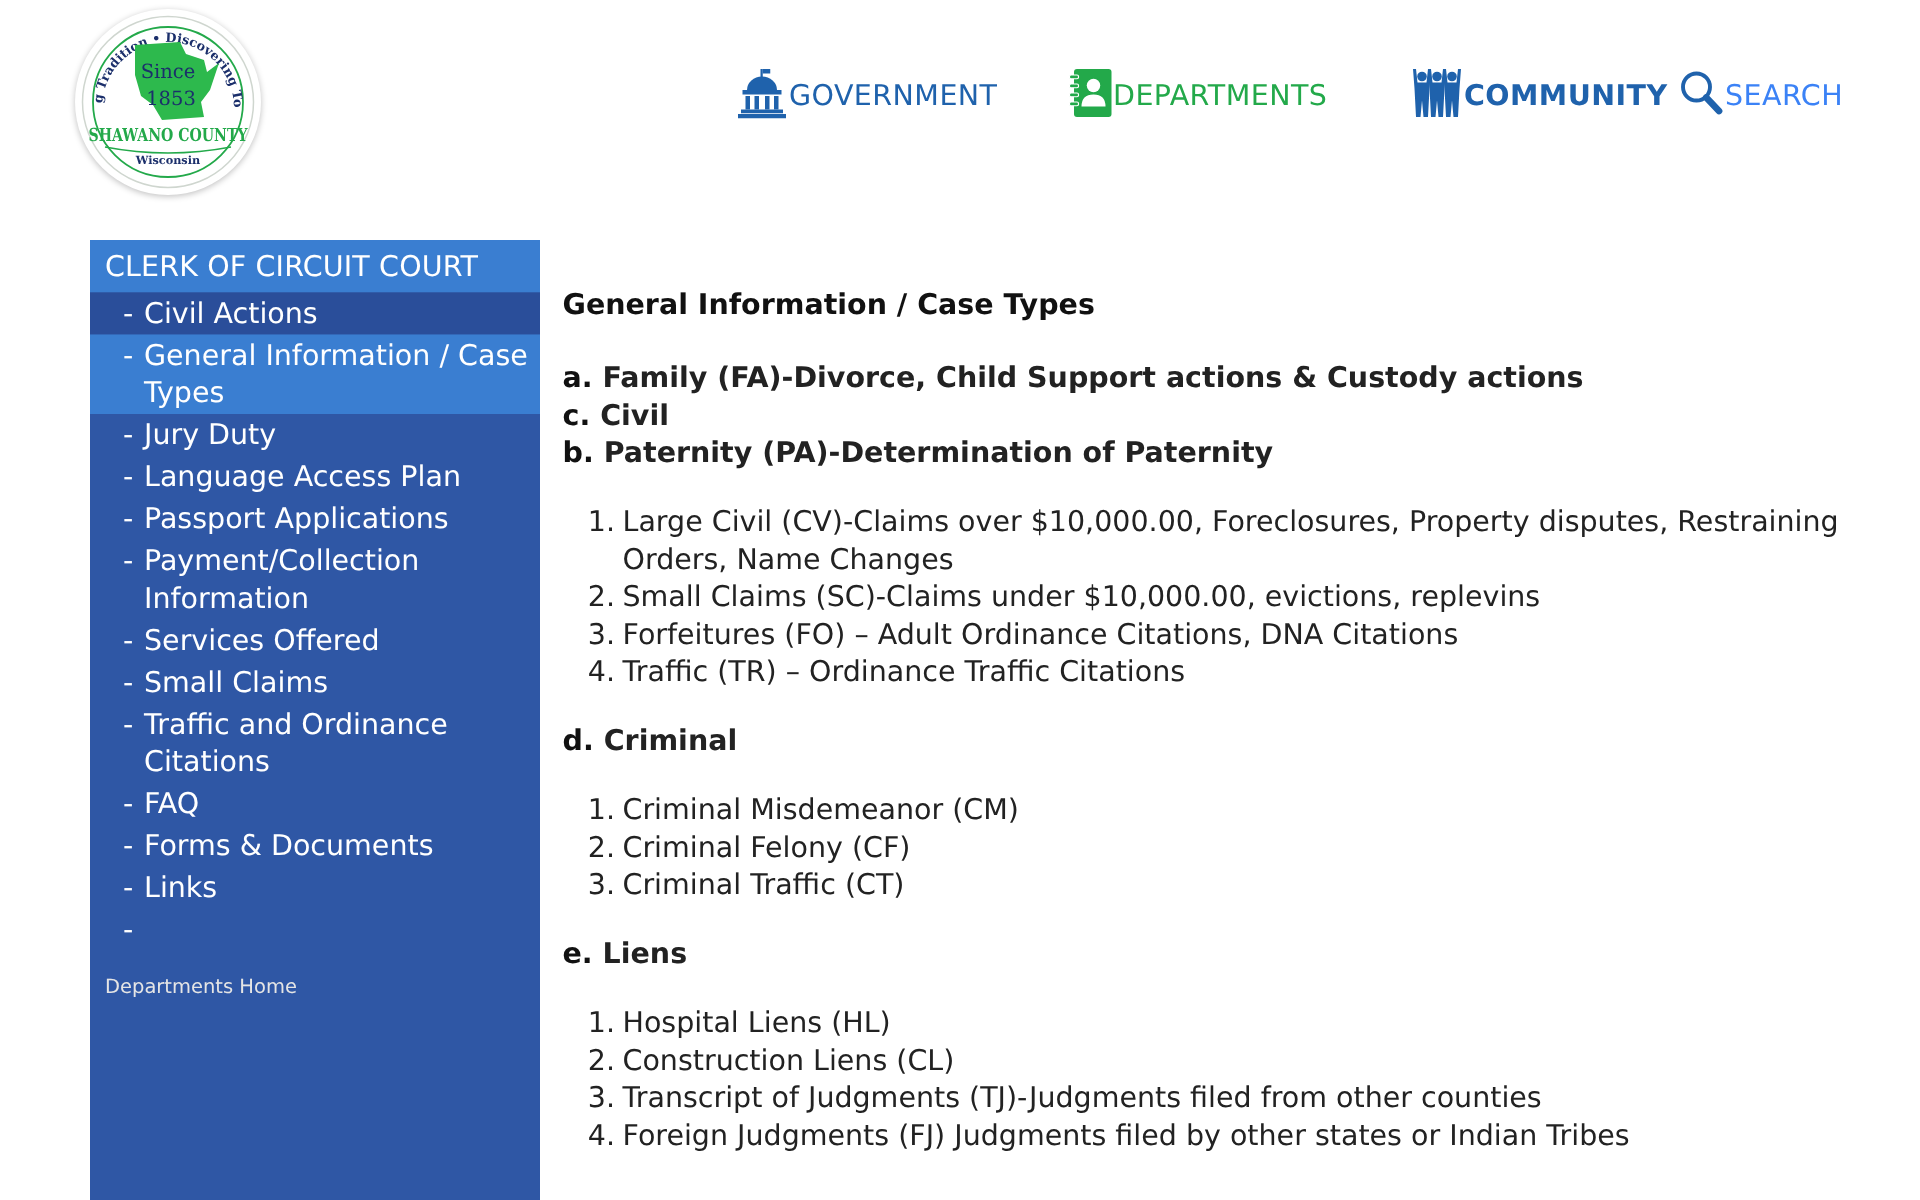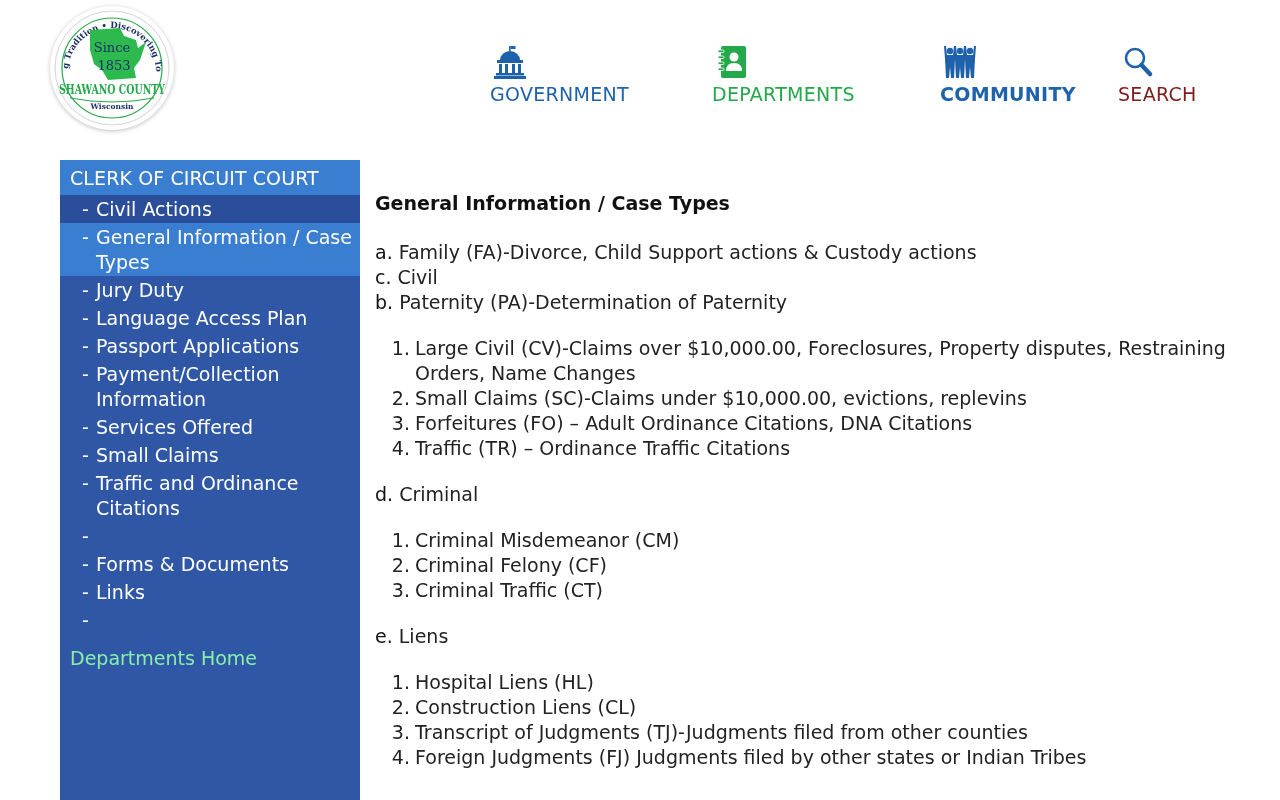--- a/index.html
+++ b/index.html
@@ -6,47 +6,47 @@
   html, body { width: 1280px; height: 800px; overflow: hidden; background: #ffffff; }
   body { font-family: "DejaVu Sans", "Liberation Sans", sans-serif; color: #1a1a1a; position: relative; }
 
   
   .header { position: absolute; left: 0; top: 0; width: 1280px; height: 140px; }
   .logo { position: absolute; left: 50px; top: 6px; width: 124px; height: 124px; border-radius: 50%;
           background: #ffffff; box-shadow: 0 1px 4px rgba(0,0,0,0.25); }
   .logo svg { display: block; }
 
   .nav { position: absolute; top: 44px; left: 0; width: 1280px; height: 70px; }
-  .nav-item { position: absolute; top: 0; display: flex; flex-direction: column; align-items: flex-start; cursor: pointer; text-decoration: none; }
+  .nav-item { position: absolute; top: 0; display: flex; flex-direction: row; align-items: center; cursor: pointer; text-decoration: none; }
   .nav-item .nav-icon { width: 40px; height: 36px; display: flex; align-items: center; justify-content: center; }
   .nav-item .nav-label { font-size: 19px; letter-spacing: 0.3px; margin-top: 3px; white-space: nowrap; font-family: "DejaVu Sans", sans-serif; }
   .nav-gov { left: 490px; width: 156px; color: #1f62ac; }
   .nav-dept { left: 712px; width: 164px; color: #23a94a; }
   .nav-comm { left: 940px; width: 138px; color: #1f62ac; font-weight: bold; }
-  .nav-search { left: 1118px; width: 86px; color: #7f1d1d; }
+  .nav-search { left: 1118px; width: 86px; color: #3b82f6; }
 
   
   .sidebar { position: absolute; left: 60px; top: 160px; width: 300px; height: 640px; background: #2f57a5; }
   .sidebar-title { display: block; background: #3a7ed1; color: #ffffff; font-size: 19px; padding: 4px 0 2px 10px; height: 35px; line-height: 29px; letter-spacing: 0.1px; white-space: nowrap; }
   .side-list { list-style: none; }
   .side-item { display: flex; color: #ffffff; font-size: 19px; line-height: 25px; padding: 1.5px 6px 1.5px 22px; cursor: pointer; }
   .side-item .dash { width: 14px; flex: none; }
   .side-item .lbl { flex: 1; }
   .side-item.active-dark { background: #2a4e9a; }
   .side-item.active-light { background: #3a7ed1; }
-  .side-home { display: block; color: #86efac; font-size: 19px; padding: 12px 0 0 10px; line-height: 25px; cursor: pointer; }
+  .side-home { display: block; color: #e5e5e5; font-size: 13px; padding: 12px 0 0 10px; line-height: 25px; cursor: pointer; }
 
   
   .main { position: absolute; left: 375px; top: 158px; width: 880px; }
   .breadcrumb { font-size: 22px; color: #1f62ac; line-height: 32px; white-space: nowrap; }
   .breadcrumb a { color: #1f62ac; text-decoration: none; cursor: pointer; }
   .breadcrumb .sep { color: #1f62ac; font-size: 19px; padding: 0 4px; }
   .page-heading { font-size: 19px; margin-top: 32px; line-height: 26px; color: #111; }
   .section { margin-top: 24px; }
-  .line { font-size: 19px; line-height: 25px; color: #222; white-space: nowrap; }
+  .line { font-size: 19px; line-height: 25px; color: #222; white-space: nowrap; font-weight: bold; }
   .line .mk { color: #111; }
   .sublist { margin: 21px 0 21px 0; list-style: none; }
   .sublist li { display: flex; font-size: 19px; line-height: 25px; color: #222; }
   .sublist li .num { width: 40px; text-align: right; padding-right: 5px; flex: none; }
   .sublist li .txt { flex: 1; }
 </style>
 </head>
 <body>
 
 <div class="header">
@@ -162,20 +162,21 @@
     <li class="side-item">
         <span class="dash">-</span>
         <span class="lbl">Small Claims</span>
       </li>
     <li class="side-item">
         <span class="dash">-</span>
         <span class="lbl">Traffic and Ordinance Citations</span>
       </li>
     <li class="side-item">
         <span class="dash">-</span>
+        <span class="lbl">FAQ</span>
       </li>
     <li class="side-item">
         <span class="dash">-</span>
         <span class="lbl">Forms &amp; Documents</span>
       </li>
     <li class="side-item">
         <span class="dash">-</span>
         <span class="lbl">Links</span>
       </li>
     <li class="side-item">

